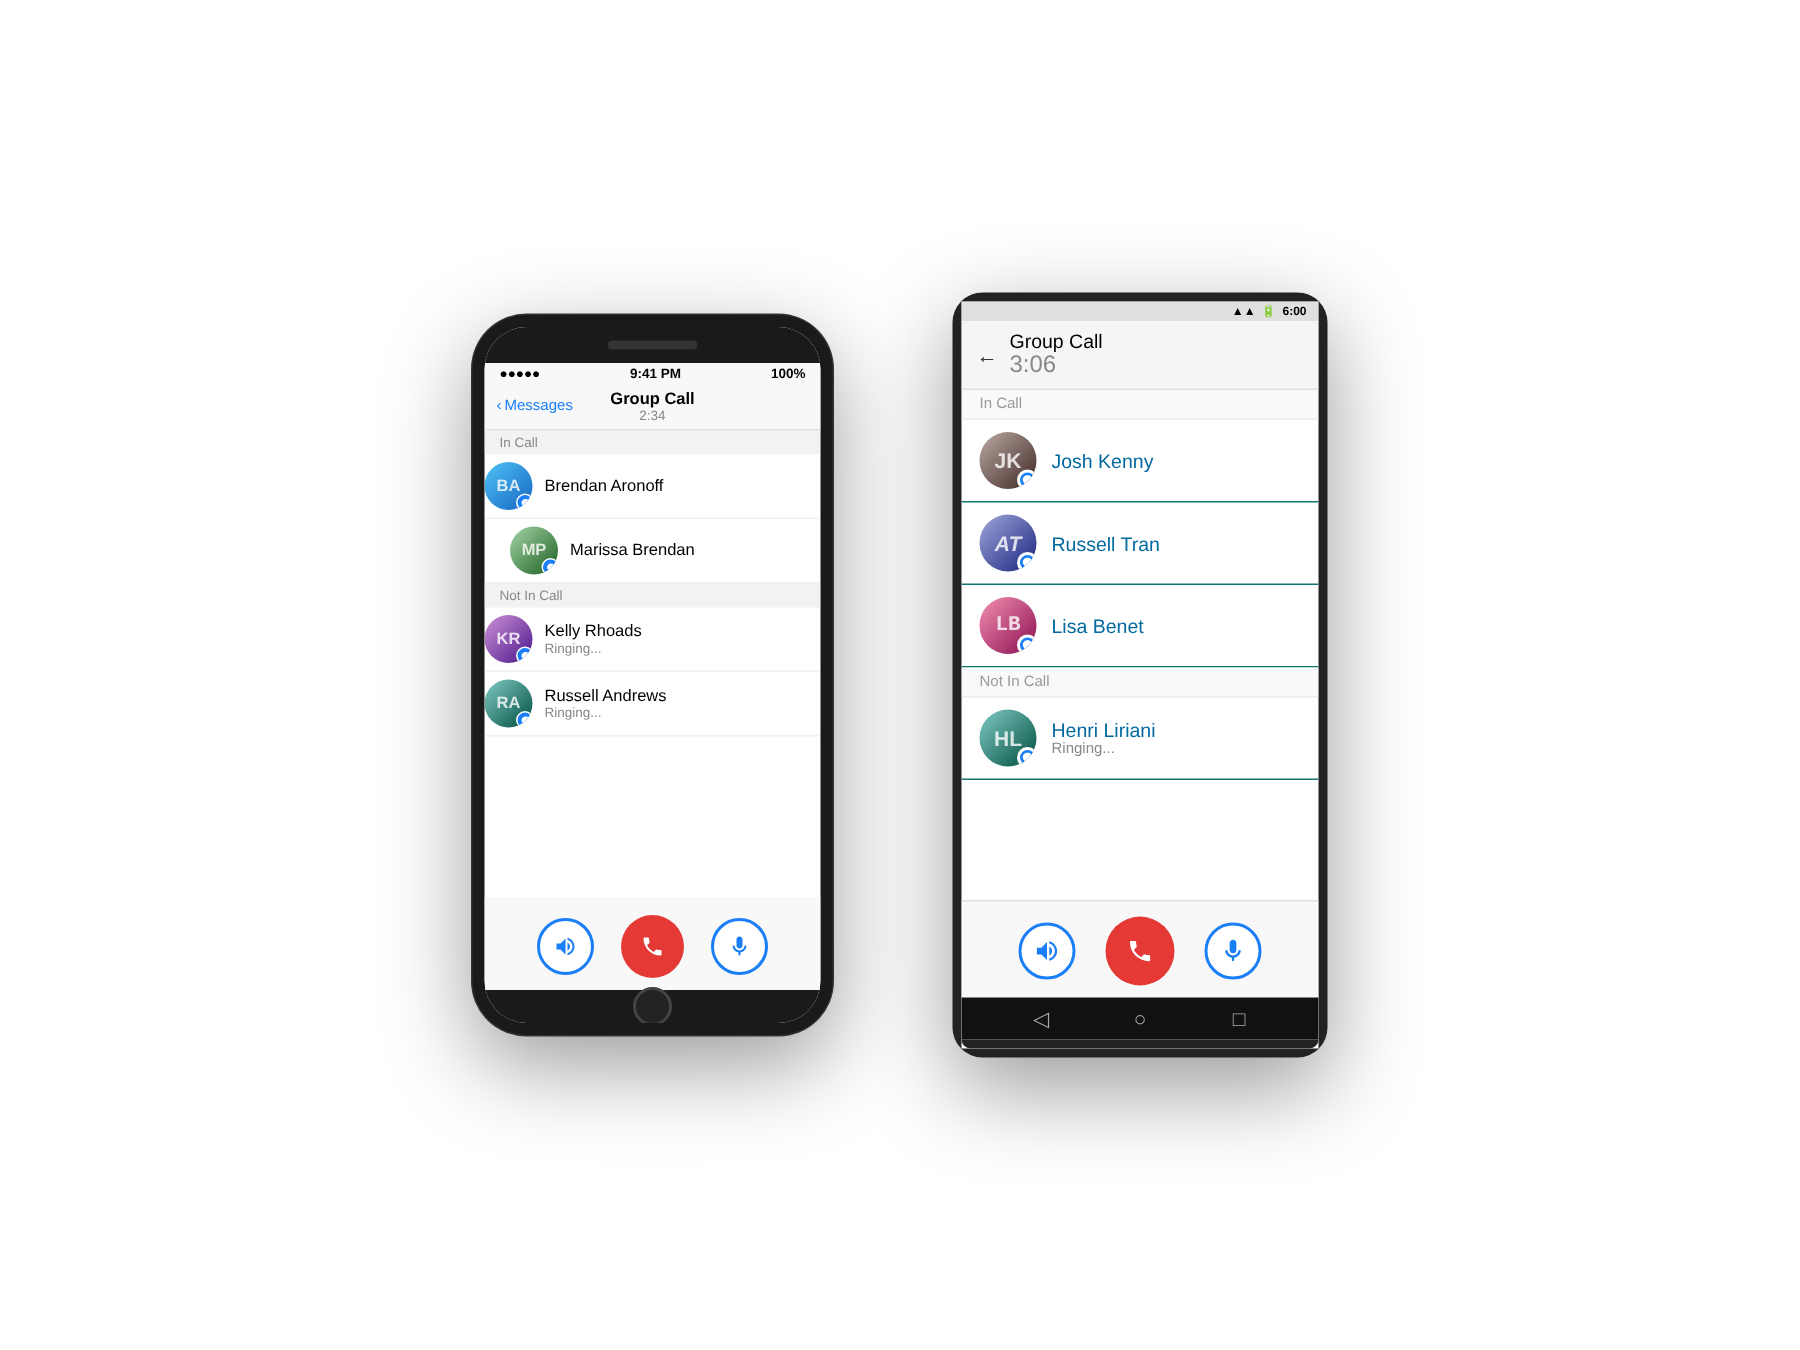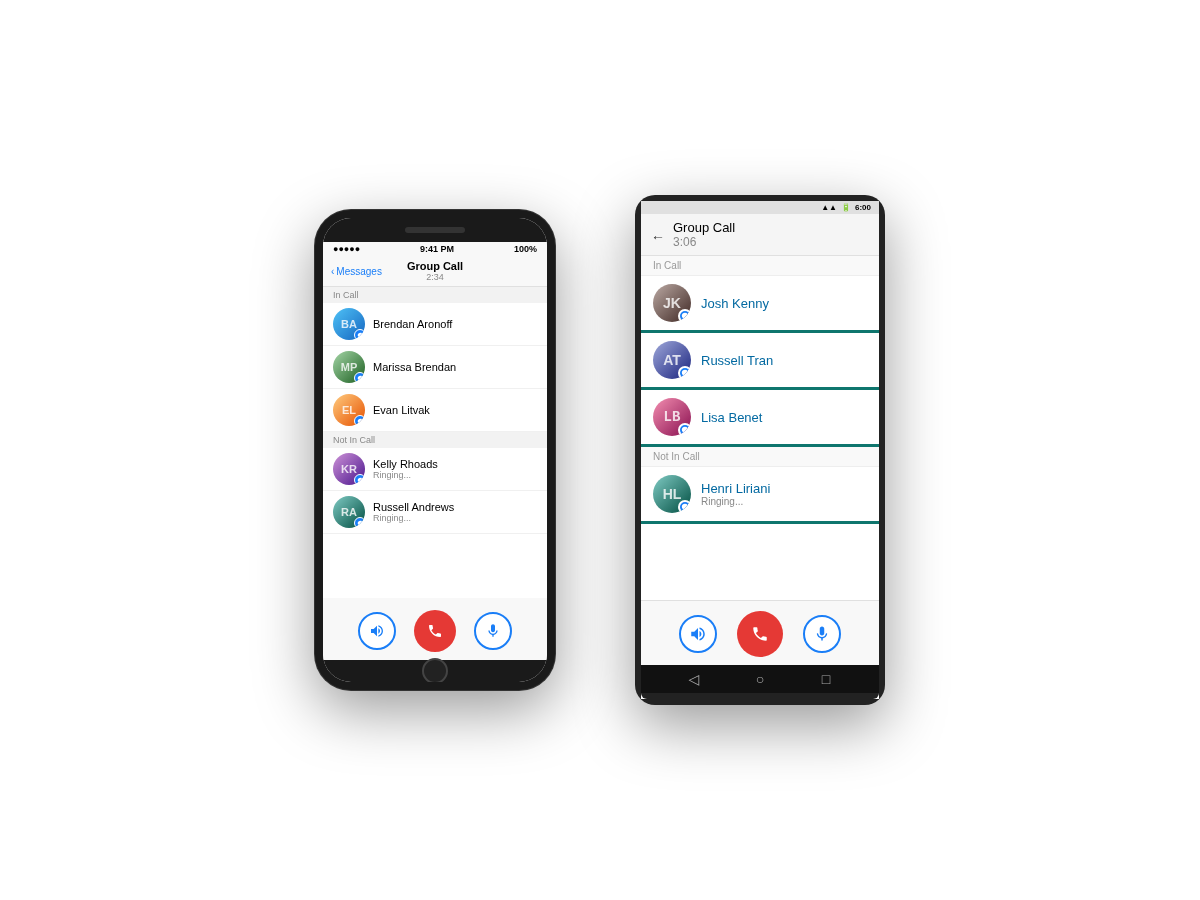--- a/index.html
+++ b/index.html
@@ -87,21 +87,21 @@
     }
     .iphone-section-header {
       background: #f2f2f2;
       padding: 3px 10px;
       font-size: 9px;
       color: #888;
     }
     .iphone-list-item {
       display: flex;
       align-items: center;
-      padding: 5px 10px;
+      padding: 5px 0;
       border-bottom: 1px solid #f0f0f0;
       gap: 8px;
     }
     .iphone-avatar {
       width: 32px;
       height: 32px;
       border-radius: 50%;
       background: #ccc;
       position: relative;
       flex-shrink: 0;
@@ -196,35 +196,35 @@
     .android-nav-bar .back-arrow {
       font-size: 14px;
       color: #333;
     }
     .android-nav-bar .nav-title {
       font-size: 13px;
       font-weight: 500;
       color: #000;
     }
     .android-nav-bar .nav-subtitle {
-      font-size: 12px;
+      font-size: 16px;
       color: #888;
     }
     .android-section-header {
       background: #f9f9f9;
       padding: 4px 12px;
       font-size: 10px;
       color: #999;
       border-bottom: 1px solid #eee;
     }
     .android-list-item {
       display: flex;
       align-items: center;
       padding: 8px 12px;
-      border-bottom: 3px solid #0f766e;
+      border-bottom: 1px solid #0f766e;
       gap: 10px;
     }
     .android-avatar {
       width: 38px;
       height: 38px;
       border-radius: 50%;
       background: #ccc;
       position: relative;
       flex-shrink: 0;
       overflow: hidden;
@@ -306,27 +306,27 @@
       align-items: center;
       justify-content: center;
       color: #fff;
       font-size: 14px;
       cursor: pointer;
     }
 
     
     .av-blue { background: linear-gradient(135deg, #4fc3f7, #1565c0); }
     .av-red { background: linear-gradient(135deg, #ef9a9a, #b71c1c); }
-    .av-green { background: linear-gradient(135deg, #a5d6a7, #1b5e20); }
+    .av-green { background: linear-gradient(135deg, #a5d6a7, #1b5e20); margin-left: 17px; }
     .av-orange { background: linear-gradient(135deg, #ffcc80, #e65100); }
     .av-purple { background: linear-gradient(135deg, #ce93d8, #4a148c); }
     .av-teal { background: linear-gradient(135deg, #80cbc4, #004d40); }
     .av-pink { background: linear-gradient(135deg, #f48fb1, #880e4f); font-family: Liberation Mono, monospace; }
     .av-brown { background: linear-gradient(135deg, #bcaaa4, #3e2723); }
-    .av-indigo { background: linear-gradient(135deg, #9fa8da, #1a237e); }
+    .av-indigo { background: linear-gradient(135deg, #9fa8da, #1a237e); font-style: italic; }
 
     
     .av-person {
       width: 100%;
       height: 100%;
       display: flex;
       align-items: center;
       justify-content: center;
       color: rgba(255,255,255,0.8);
       font-size: 14px;
@@ -394,33 +394,20 @@
             <svg viewBox="0 0 10 10" fill="white">
                 <path d="M5 1C2.8 1 1 2.6 1 4.6c0 1.1.5 2.1 1.3 2.8V9l1.7-1c.3.1.7.1 1 .1 2.2 0 4-1.6 4-3.5S7.2 1 5 1z"></path>
               </svg>
           </div>
         </div>
         <div>
           <div class="iphone-item-name">Marissa Brendan</div>
         </div>
       </div>
 
-      <div class="iphone-list-item">
-        <div class="iphone-avatar av-orange">
-          <div class="av-person av-person-sm">EL</div>
-          <div class="iphone-avatar-badge">
-            <svg viewBox="0 0 10 10" fill="white">
-                <path d="M5 1C2.8 1 1 2.6 1 4.6c0 1.1.5 2.1 1.3 2.8V9l1.7-1c.3.1.7.1 1 .1 2.2 0 4-1.6 4-3.5S7.2 1 5 1z"></path>
-              </svg>
-          </div>
-        </div>
-        <div>
-          <div class="iphone-item-name">Evan Litvak</div>
-        </div>
-      </div>
 
       <div class="iphone-section-header">Not In Call</div>
 
       <div class="iphone-list-item">
         <div class="iphone-avatar av-purple">
           <div class="av-person av-person-sm">KR</div>
           <div class="iphone-avatar-badge">
             <svg viewBox="0 0 10 10" fill="white">
                 <path d="M5 1C2.8 1 1 2.6 1 4.6c0 1.1.5 2.1 1.3 2.8V9l1.7-1c.3.1.7.1 1 .1 2.2 0 4-1.6 4-3.5S7.2 1 5 1z"></path>
               </svg>

